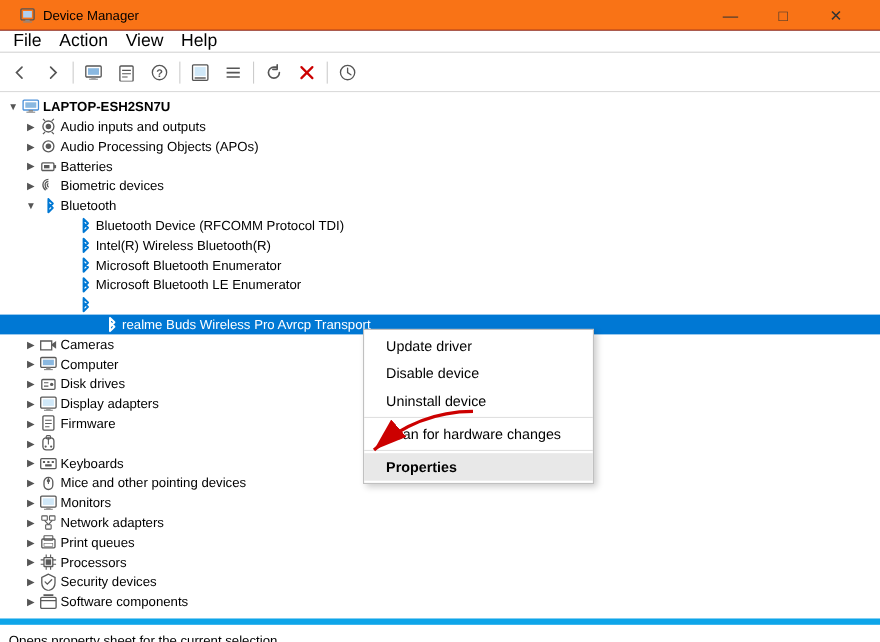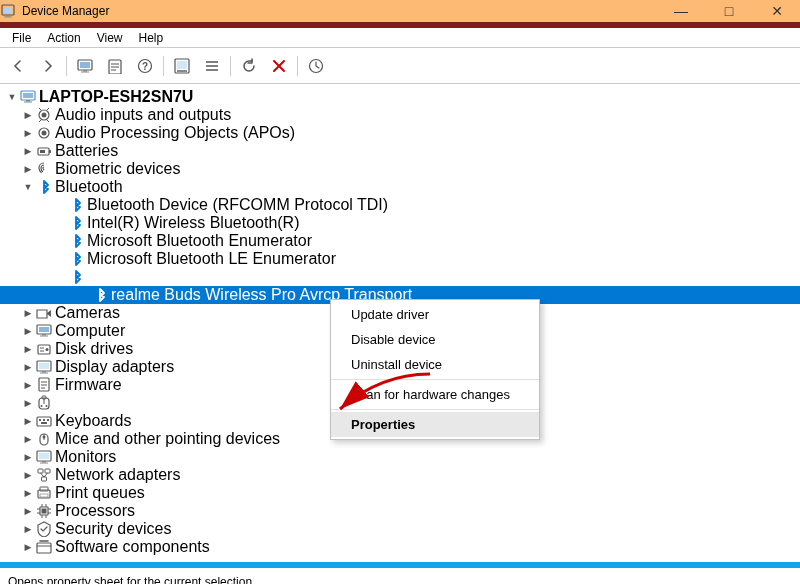--- a/index.html
+++ b/index.html
@@ -7,26 +7,26 @@
       font-family: 'Segoe UI', Tahoma, Geneva, Verdana, sans-serif;
       font-size: 12px;
       background: #f0f0f0;
       width: 800px;
       height: 584px;
       overflow: hidden;
     }
 
     
     .title-bar {
-      background: #fdba74;
+      background: #f97316;
       height: 28px;
       display: flex;
       align-items: center;
-      padding: 0 0;
-      border-bottom: 6px solid #7f1d1d;
+      padding: 0 17px;
+      border-bottom: 1px solid #7f1d1d;
       user-select: none;
     }
     .title-bar-icon {
       width: 16px;
       height: 16px;
       margin-right: 6px;
       display: flex;
       align-items: center;
       justify-content: center;
     }
@@ -56,21 +56,21 @@
       background: #fff;
       height: 20px;
       display: flex;
       align-items: center;
       padding: 0 4px;
       border-bottom: 1px solid #ccc;
     }
     .menu-item {
       padding: 2px 8px;
       cursor: pointer;
-      font-size: 12px;
+      font-size: 16px;
     }
 
     
     .toolbar {
       background: #fff;
       height: 36px;
       display: flex;
       align-items: center;
       padding: 0 4px;
       border-bottom: 1px solid #ccc;
@@ -134,21 +134,21 @@
     .tree-item .item-icon {
       width: 16px;
       height: 16px;
       display: inline-flex;
       align-items: center;
       justify-content: center;
       margin-right: 3px;
       flex-shrink: 0;
     }
     .tree-item .item-label {
-      font-size: 16px;
+      font-size: 12px;
     }
 
     
     .tree-panel::-webkit-scrollbar { width: 12px; }
     .tree-panel::-webkit-scrollbar-track { background: #f0f0f0; }
     .tree-panel::-webkit-scrollbar-thumb { background: #c0c0c0; }
 
     
     .context-menu {
       position: absolute;

